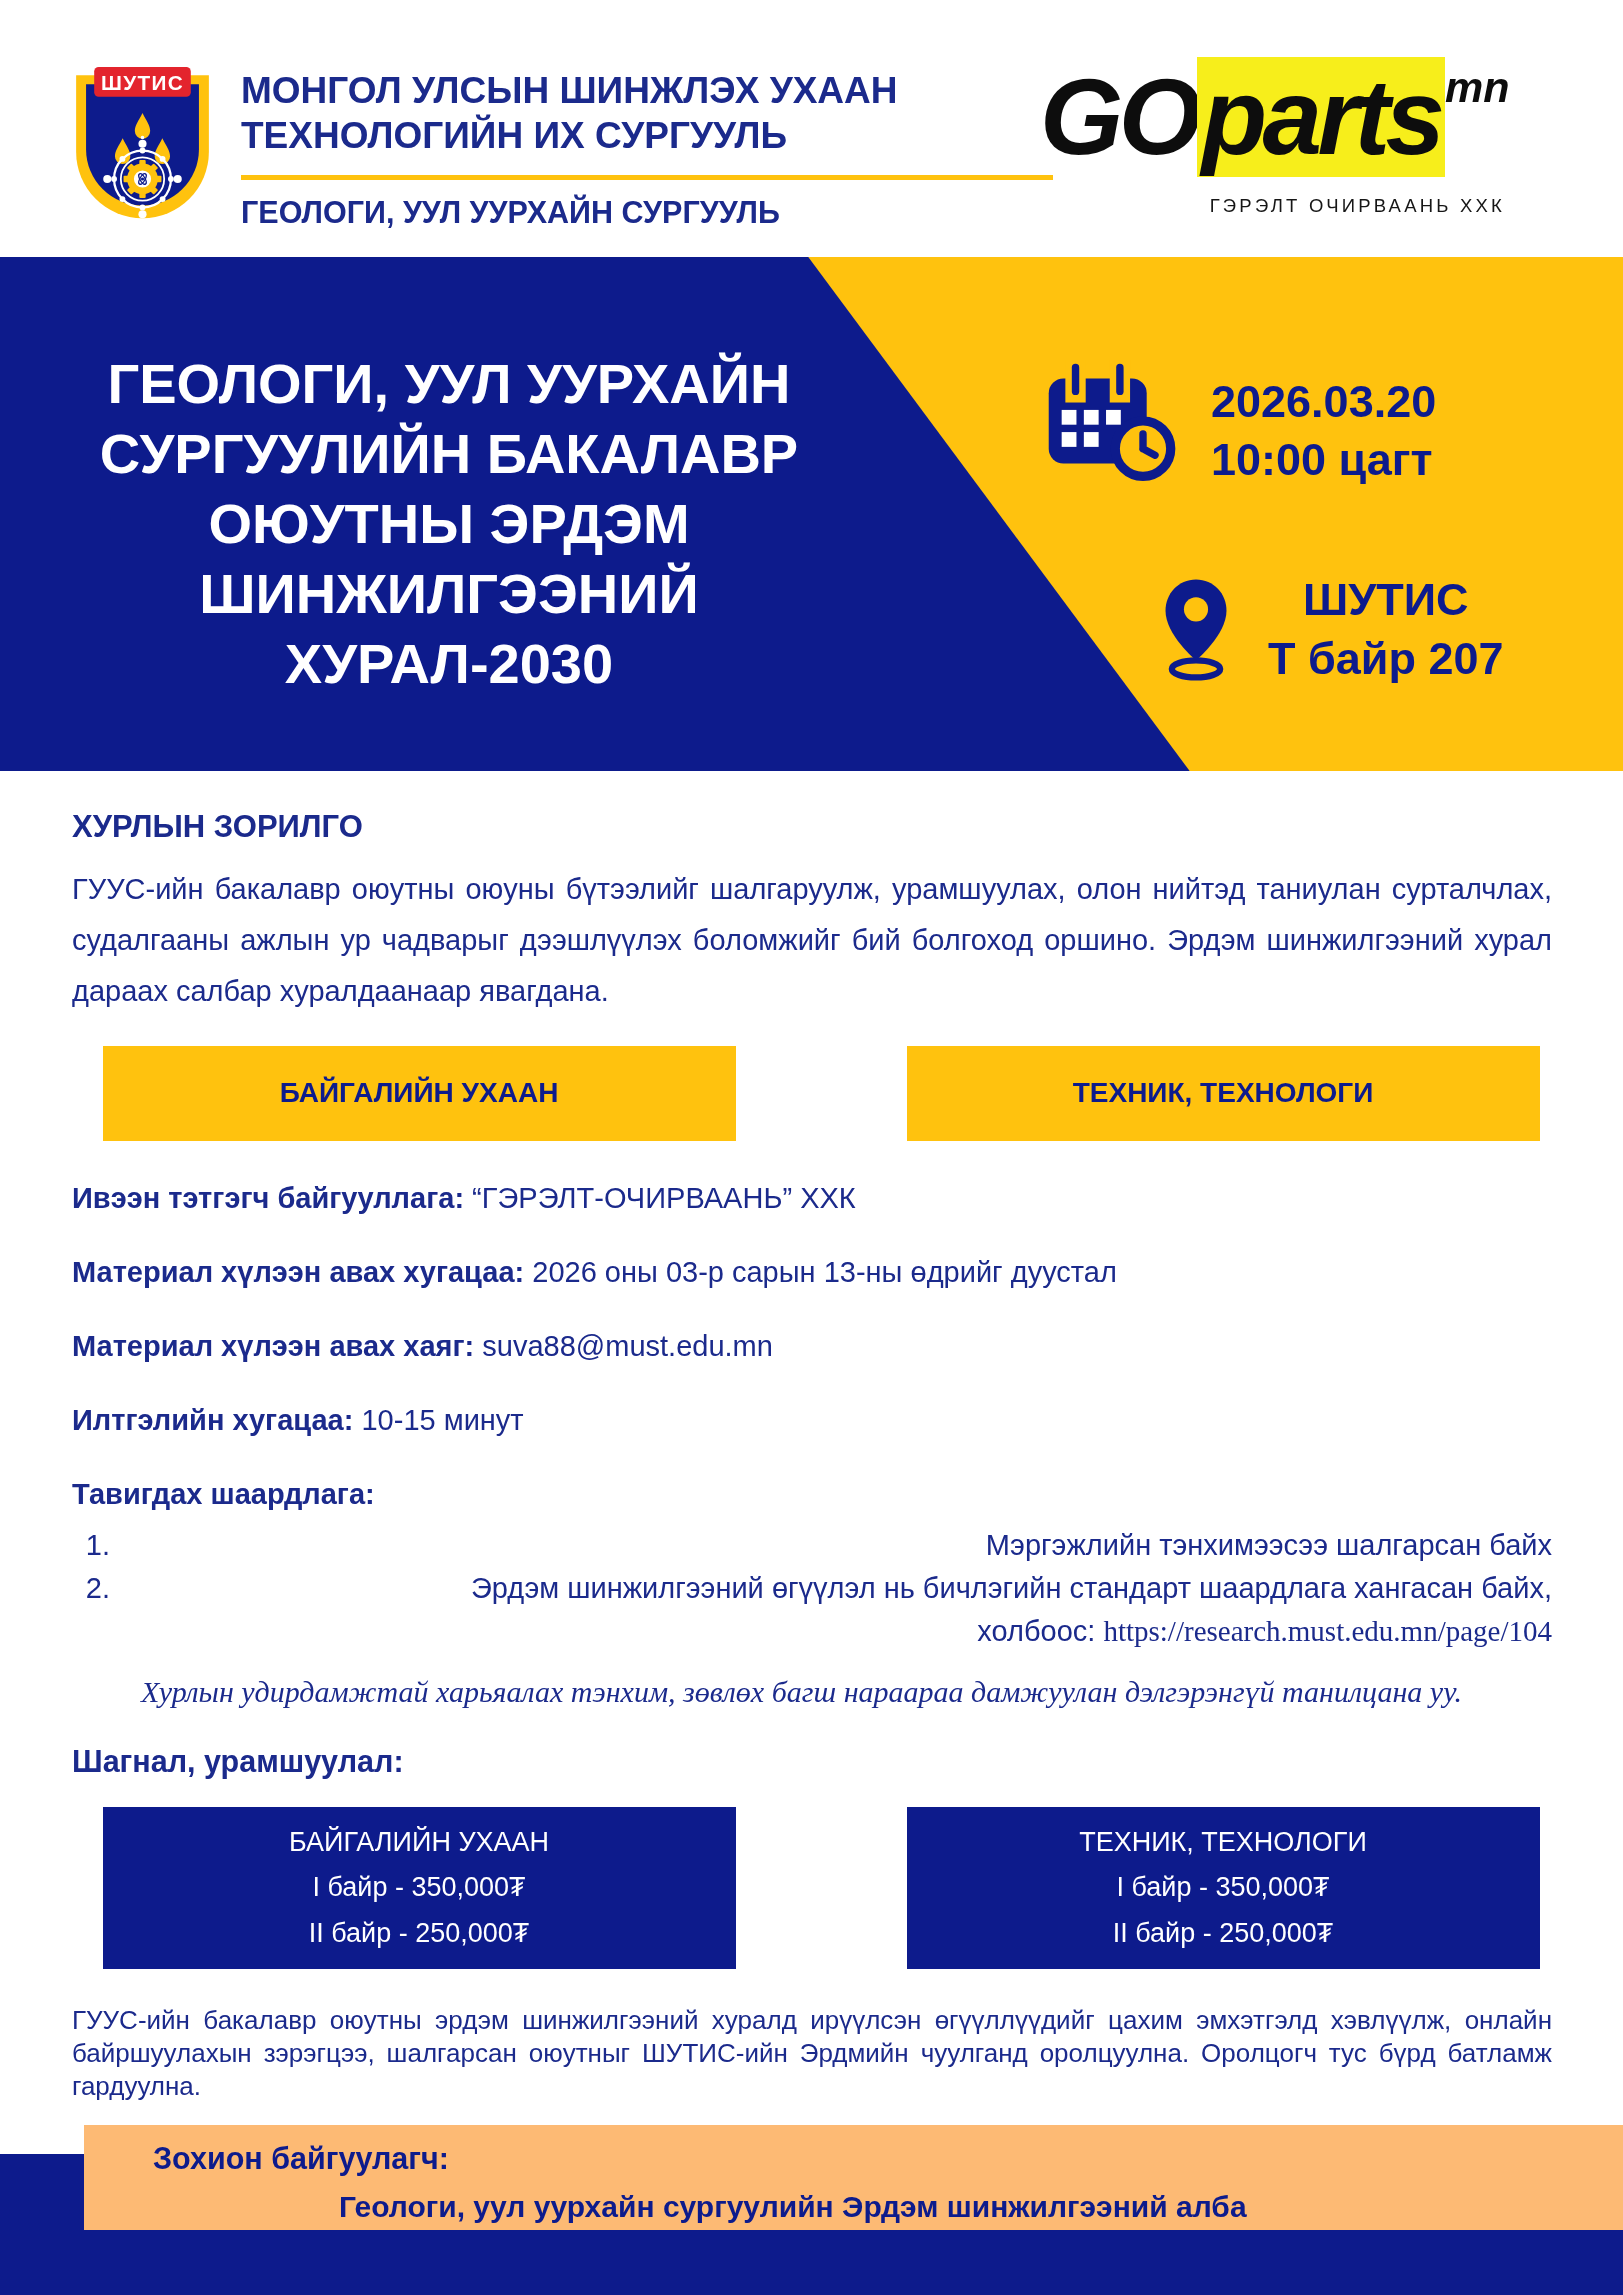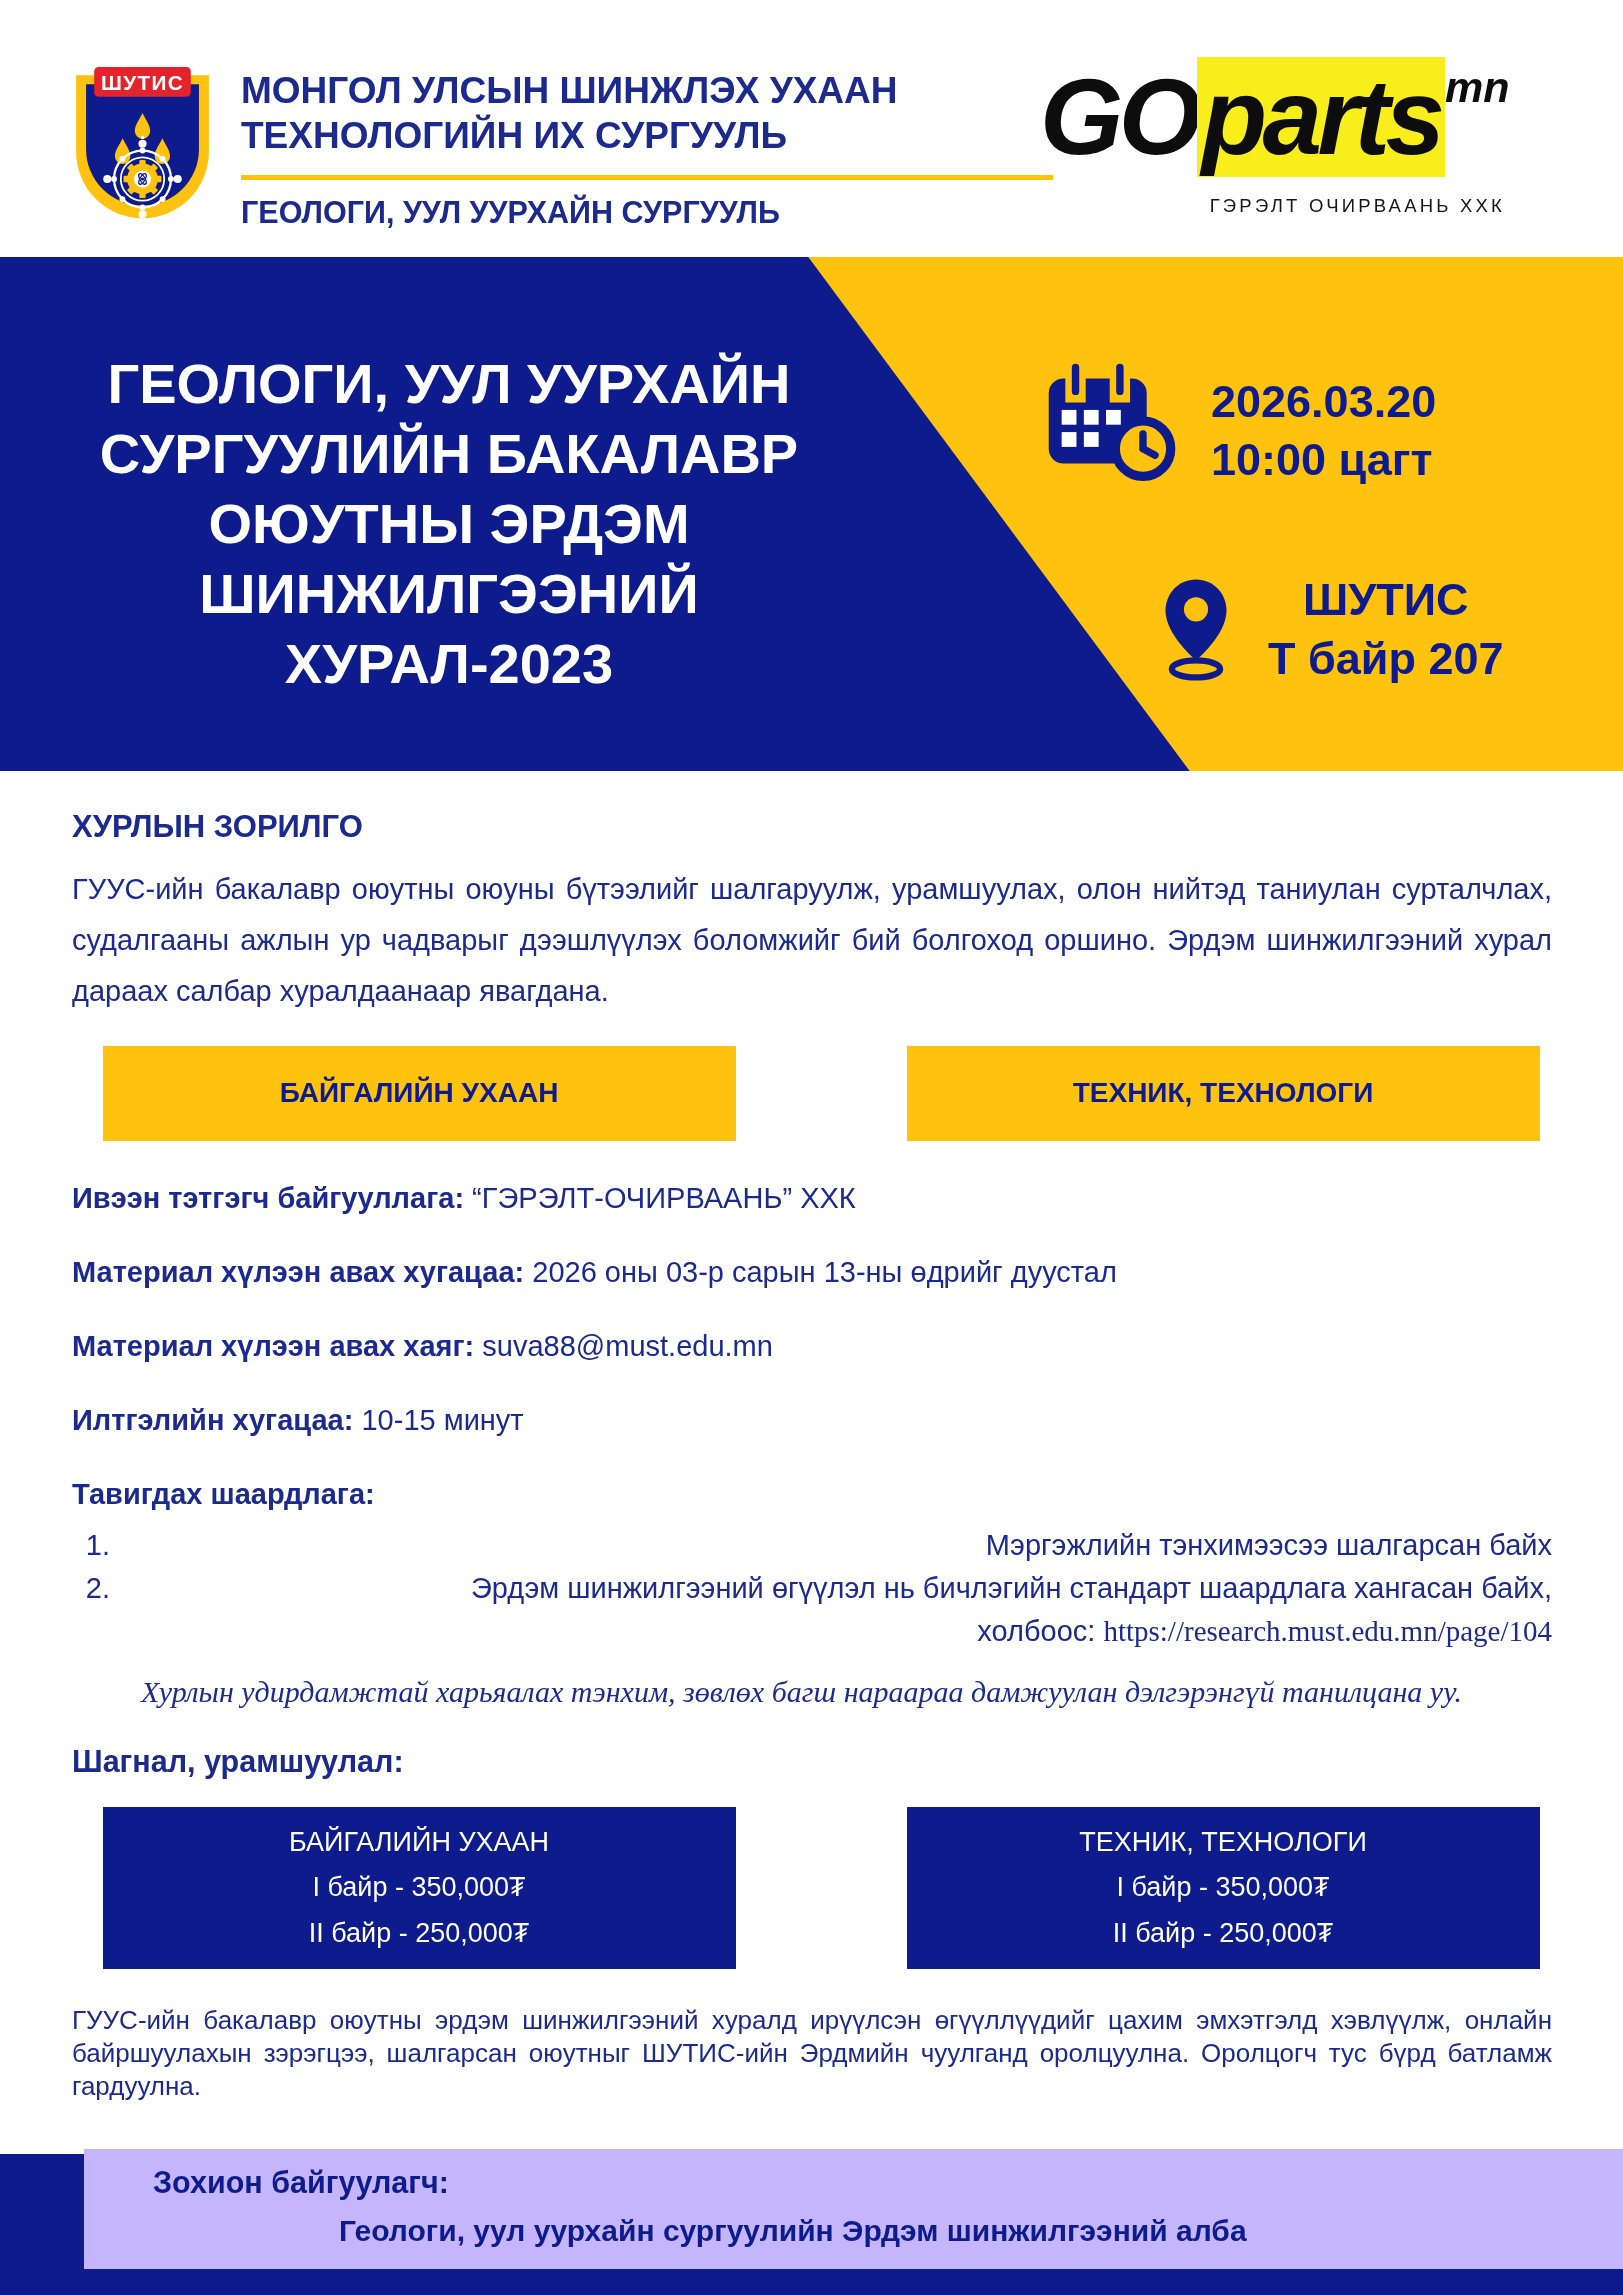--- a/index.html
+++ b/index.html
@@ -55,22 +55,22 @@
         font-style:italic;font-size:30px;line-height:52px;text-align:justify;}
   .awards-heading{font-size:30.5px;font-weight:bold;margin:25.4px 0 0 0;}
   .awards-row{display:flex;justify-content:space-between;margin:28px 12.5px 0 30.5px;}
   .award{width:633px;height:162px;background:#0D1B8C;color:#ffffff;text-align:center;
          font-size:27px;display:flex;flex-direction:column;justify-content:space-evenly;
          padding:5.6px 0;box-sizing:border-box;}
   .closing{margin-top:35px;font-size:26px;line-height:33px;text-align:justify;}
 
   
   .footer-blue{position:absolute;left:0;top:2154px;width:100%;height:141px;background:#0D1B8C;}
-  .footer-yellow{position:absolute;left:84px;top:2125px;right:0;height:120px;background:#c4b5fd;
-                 color:#0D1B8C;margin-top:24px;}
+  .footer-yellow{position:absolute;left:84px;top:2125px;right:0;height:105px;background:#fdba74;
+                 color:#0D1B8C;}
   .footer-label{position:absolute;left:69px;top:16px;font-weight:bold;font-size:30.5px;}
   .footer-value{position:absolute;left:255px;top:65px;font-weight:bold;font-size:30px;white-space:nowrap;}
 </style>
 </head>
 <body>
 
 <div class="page">
 
   <div class="masthead">
 
@@ -137,21 +137,21 @@
   </div>
 
   <div class="hero">
     <div class="hero-yellow"></div>
 
     <div class="hero-title">
       <div>ГЕОЛОГИ, УУЛ УУРХАЙН</div>
       <div>СУРГУУЛИЙН БАКАЛАВР</div>
       <div>ОЮУТНЫ ЭРДЭМ</div>
       <div>ШИНЖИЛГЭЭНИЙ</div>
-      <div>ХУРАЛ-2023</div>
+      <div>ХУРАЛ-2030</div>
     </div>
 
     <div class="hero-date">
       <svg class="cal-icon" viewBox="0 0 150 132" xmlns="http://www.w3.org/2000/svg">
         <rect x="6" y="20" width="106" height="92" rx="16" fill="#0D1B8C"></rect>
         <rect x="24" y="0" width="22" height="46" fill="#FFC20E"></rect>
         <rect x="72" y="0" width="22" height="46" fill="#FFC20E"></rect>
         <rect x="31" y="4" width="8" height="34" rx="4" fill="#0D1B8C"></rect>
         <rect x="79" y="4" width="8" height="34" rx="4" fill="#0D1B8C"></rect>
         <g fill="#ffffff">

